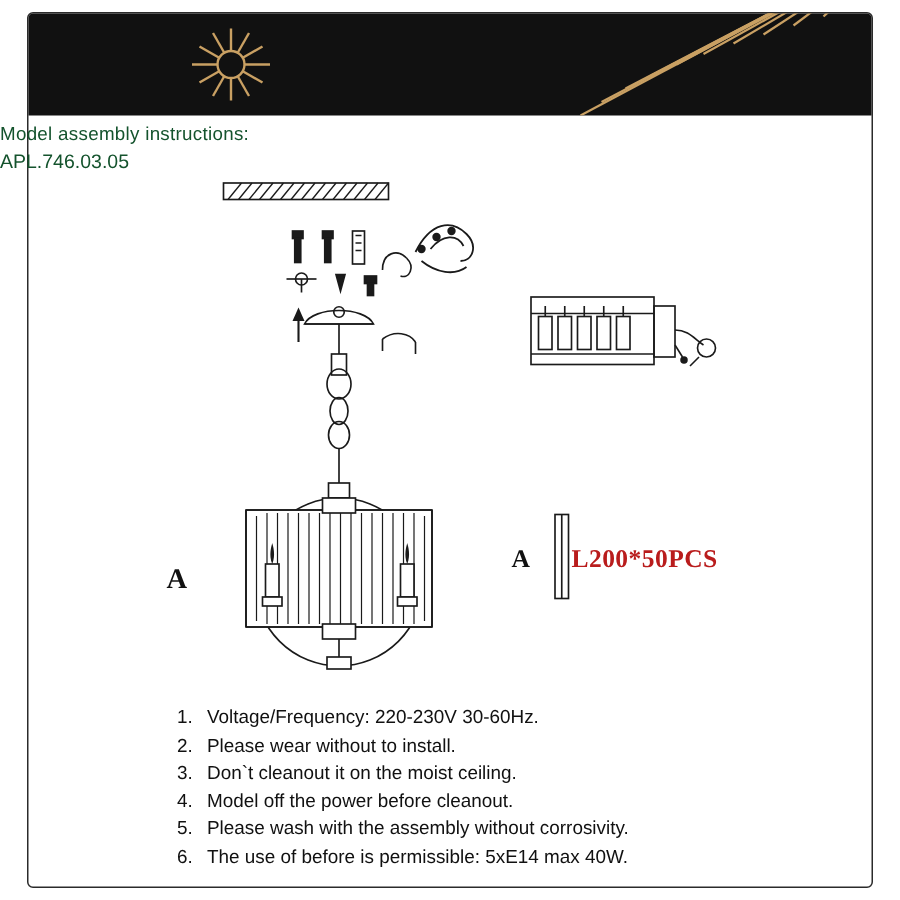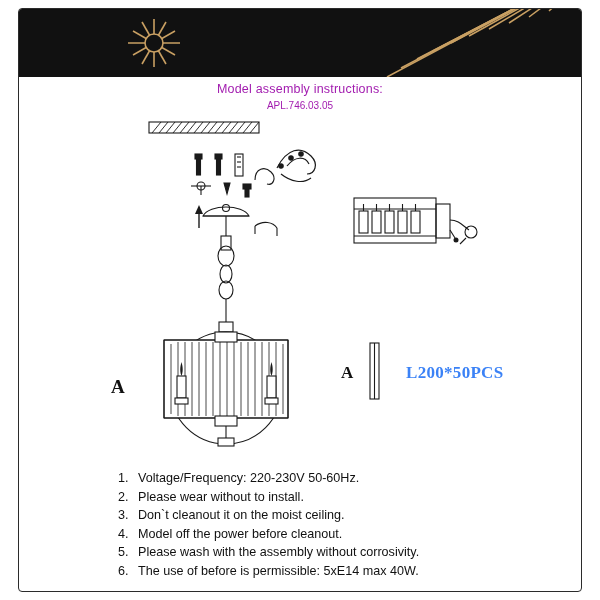--- a/index.html
+++ b/index.html
@@ -71,29 +71,28 @@
     width: 230px;
     height: 130px;
   }
 
   
   .title-block {
     position: absolute;
     left: 0;
     top: 82px;
     width: 600px;
-    text-align: center;
-    color: #a21caf;
+    color: #14532d;
   }
   .title-line1 {
     font-size: 12.5px;
     letter-spacing: .2px;
   }
   .title-line2 {
-    font-size: 10px;
+    font-size: 13px;
     margin-top: 4px;
   }
 
   
   .diagram {
     position: absolute;
     left: 19px;
     top: 108px;
     width: 562px;
     height: 350px;
@@ -116,23 +115,22 @@
     font-weight: bold;
     color: #111;
   }
   .part-spec {
     position: absolute;
     left: 362px;
     top: 255px;
     font-family: "Liberation Serif", serif;
     font-size: 17px;
     font-weight: bold;
-    color: #3b82f6;
+    color: #b91c1c;
     letter-spacing: .3px;
-    padding-left: 25px;
   }
 
   
   .notes {
     position: absolute;
     left: 118px;
     top: 470px;
     width: 450px;
     color: #111;
     font-size: 12.6px;
@@ -365,21 +363,21 @@
     </svg>
 
     <div class="label-a-main">A</div>
     <div class="label-a-part">A</div>
     <div class="part-spec">L200*50PCS</div>
   </div>
 
   <div class="notes">
     <div class="note-row">
       <span class="note-num">1.</span>
-      <span class="note-text">Voltage/Frequency: 220-230V 50-60Hz.</span>
+      <span class="note-text">Voltage/Frequency: 220-230V 30-60Hz.</span>
     </div>
     <div class="note-row">
       <span class="note-num">2.</span>
       <span class="note-text">Please wear without to install.</span>
     </div>
     <div class="note-row">
       <span class="note-num">3.</span>
       <span class="note-text">Don`t cleanout it on the moist ceiling.</span>
     </div>
     <div class="note-row">

